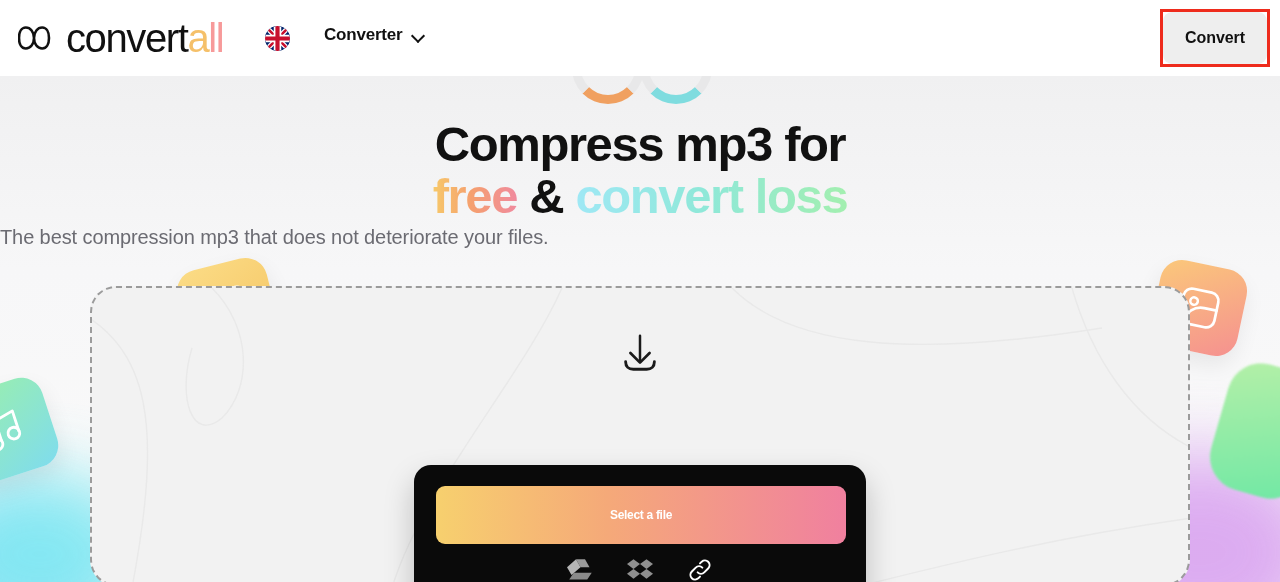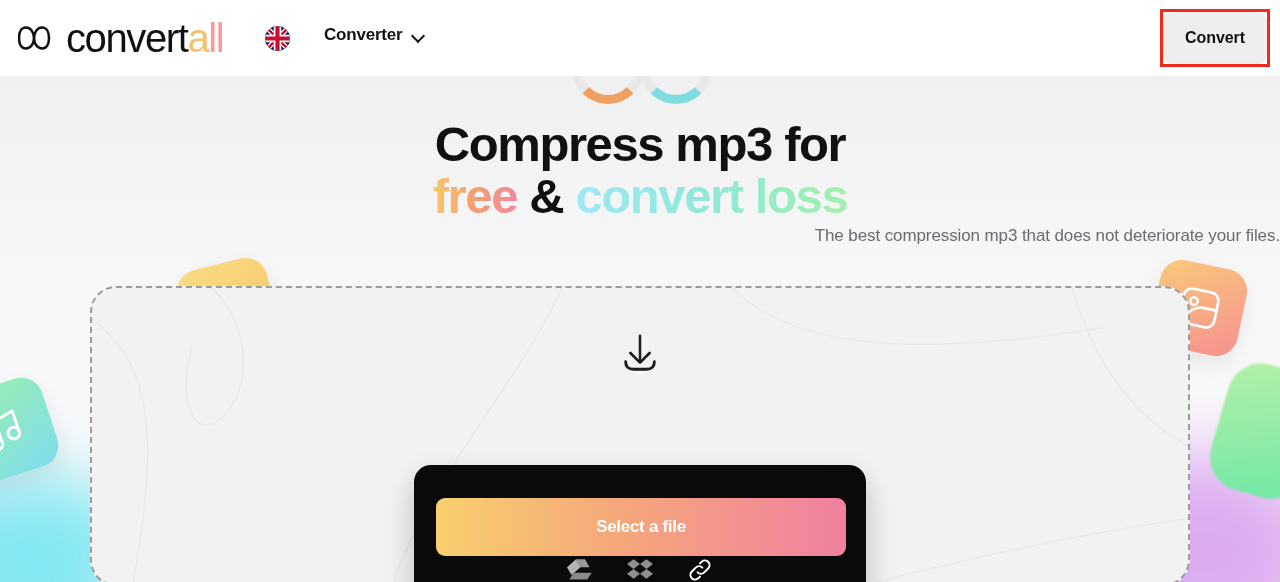--- a/index.html
+++ b/index.html
@@ -227,22 +227,22 @@
     background: linear-gradient(90deg,#9fe8f5 0%, #8fe8d8 48%, #a3efb0 100%);
     -webkit-background-clip: text;
     background-clip: text;
     color: transparent;
   }
 
   #subtitle {
     position: absolute;
     top: 150px;
     left: 0; width: 1280px;
-    text-align: right;
-    font-size: 17px;
+    text-align: left;
+    font-size: 20px;
     color: #6b6b72;
     letter-spacing: -0.1px;
     z-index: 10;
   }
 
   
   #dropzone {
     position: absolute;
     left: 90px; top: 210px;
     width: 1100px; height: 300px;
@@ -289,25 +289,24 @@
   }
   #select-file-btn {
     position: absolute;
     left: 22px; top: 21px;
     width: 410px; height: 58px;
     border: none;
     border-radius: 9px;
     background: linear-gradient(90deg,#f7d06e 0%, #f5a979 42%, #f0809f 100%);
     color: #ffffff;
     font-family: "Liberation Sans", sans-serif;
-    font-size: 17px;
+    font-size: 12px;
     font-weight: bold;
     letter-spacing: -0.3px;
     cursor: pointer;
-    margin-top: 12px;
   }
   #cloud-row {
     position: absolute;
     left: 0; top: 90px;
     width: 452px;
     display: flex;
     justify-content: center;
     align-items: center;
     gap: 30px;
   }

